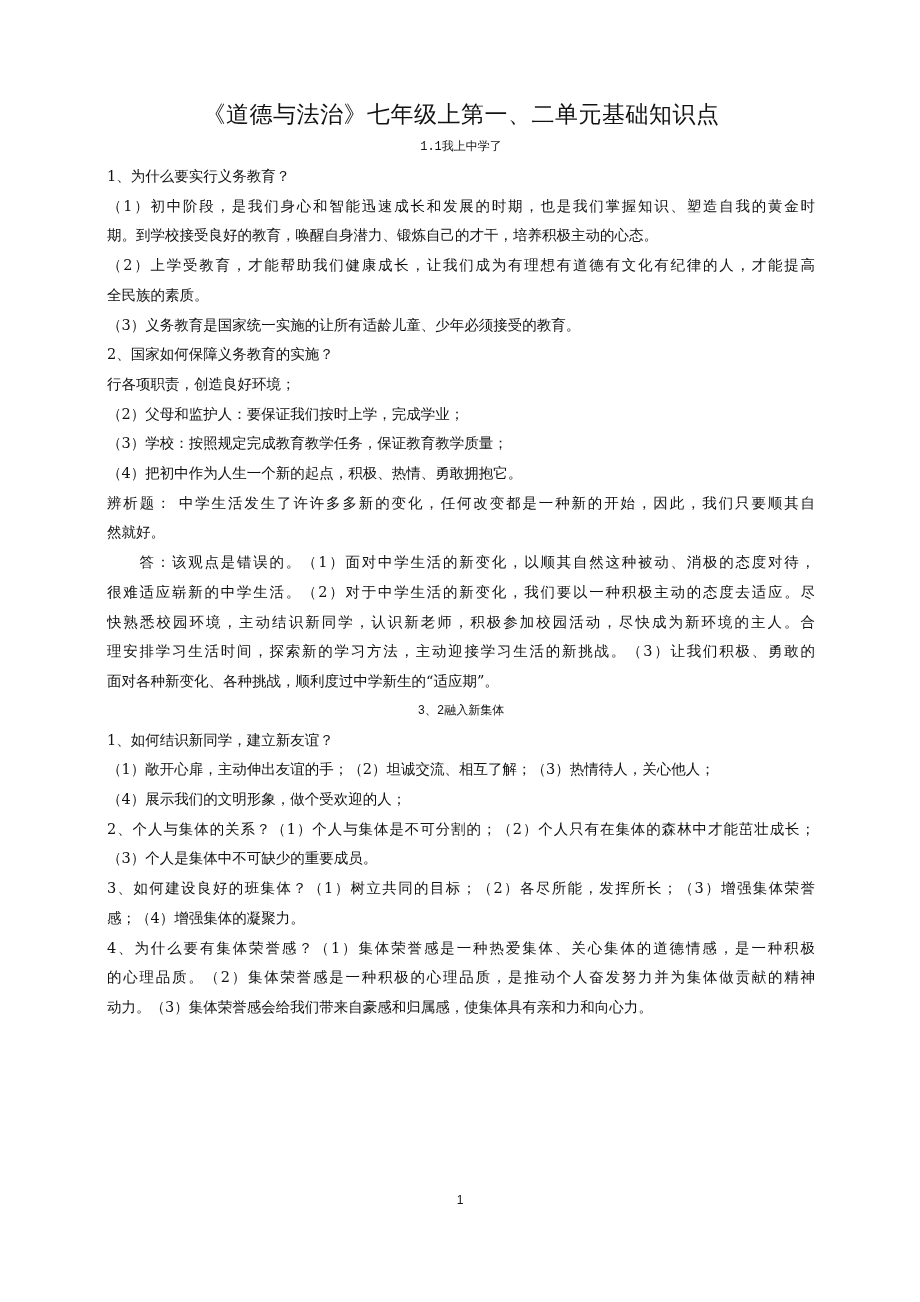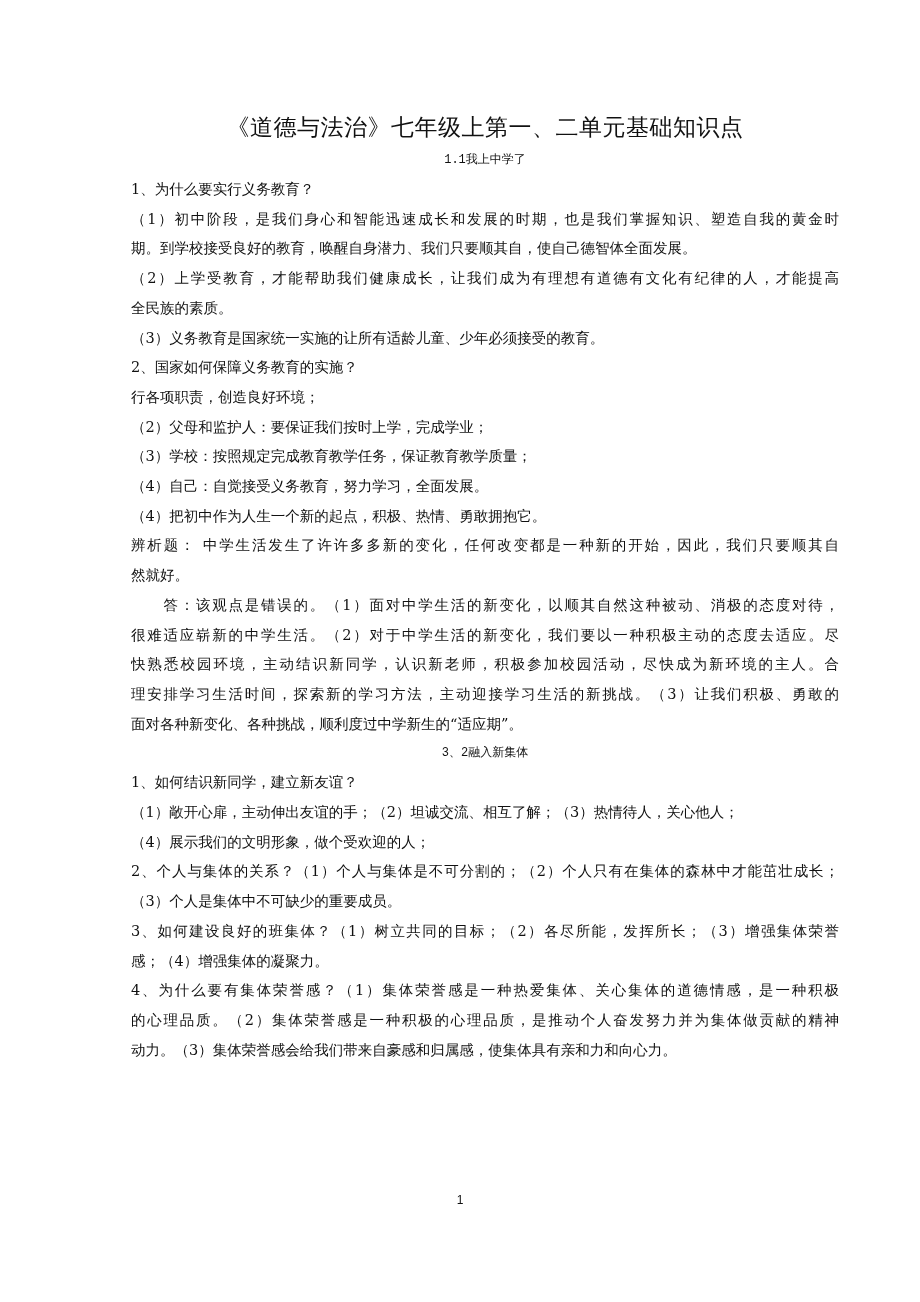--- a/index.html
+++ b/index.html
@@ -19,23 +19,22 @@
       position: absolute;
       left: 0;
       top: 0;
       width: 920px;
       height: 1302px;
       background: #ffffff;
     }
     .content {
       position: absolute;
       left: 107px;
-      top: 108px;
+      top: 95px;
       width: 708px;
-      margin-left: 24px;
     }
     .doc-title {
       text-align: center;
       font-size: 23px;
       line-height: 38px;
       height: 38px;
       margin: 0;
       font-weight: normal;
       letter-spacing: 0.5px;
       white-space: nowrap;
@@ -73,29 +72,28 @@
 <body>
 
 <div class="page">
   <div class="content">
     <h1 class="doc-title">《道德与法治》七年级上第一、二单元基础知识点</h1>
 
     <h2 class="section-heading">1.1我上中学了</h2>
 
     <p class="line">1、为什么要实行义务教育？</p>
     <p class="line" style="text-align-last: justify;">（1）初中阶段，是我们身心和智能迅速成长和发展的时期，也是我们掌握知识、塑造自我的黄金时</p>
-    <p class="line">期。到学校接受良好的教育，唤醒自身潜力、我们只要顺其自，使自己德智体全面发展。</p>
+    <p class="line">期。到学校接受良好的教育，唤醒自身潜力、锻炼自己的才干，培养积极主动的心态。</p>
     <p class="line" style="text-align-last: justify;">（2）上学受教育，才能帮助我们健康成长，让我们成为有理想有道德有文化有纪律的人，才能提高</p>
     <p class="line">全民族的素质。</p>
     <p class="line">（3）义务教育是国家统一实施的让所有适龄儿童、少年必须接受的教育。</p>
     <p class="line">2、国家如何保障义务教育的实施？</p>
     <p class="line">行各项职责，创造良好环境；</p>
     <p class="line">（2）父母和监护人：要保证我们按时上学，完成学业；</p>
     <p class="line">（3）学校：按照规定完成教育教学任务，保证教育教学质量；</p>
-    <p class="line">（4）自己：自觉接受义务教育，努力学习，全面发展。</p>
     <p class="line">（4）把初中作为人生一个新的起点，积极、热情、勇敢拥抱它。</p>
     <p class="line" style="text-align-last: justify;">辨析题：  中学生活发生了许许多多新的变化，任何改变都是一种新的开始，因此，我们只要顺其自</p>
     <p class="line">然就好。</p>
     <p class="line" style="text-align-last: justify;">　　答：该观点是错误的。（1）面对中学生活的新变化，以顺其自然这种被动、消极的态度对待，</p>
     <p class="line" style="text-align-last: justify;">很难适应崭新的中学生活。（2）对于中学生活的新变化，我们要以一种积极主动的态度去适应。尽</p>
     <p class="line" style="text-align-last: justify;">快熟悉校园环境，主动结识新同学，认识新老师，积极参加校园活动，尽快成为新环境的主人。合</p>
     <p class="line" style="text-align-last: justify;">理安排学习生活时间，探索新的学习方法，主动迎接学习生活的新挑战。（3）让我们积极、勇敢的</p>
     <p class="line">面对各种新变化、各种挑战，顺利度过中学新生的“适应期”。</p>
 
     <h2 class="section-heading">3、2融入新集体</h2>

